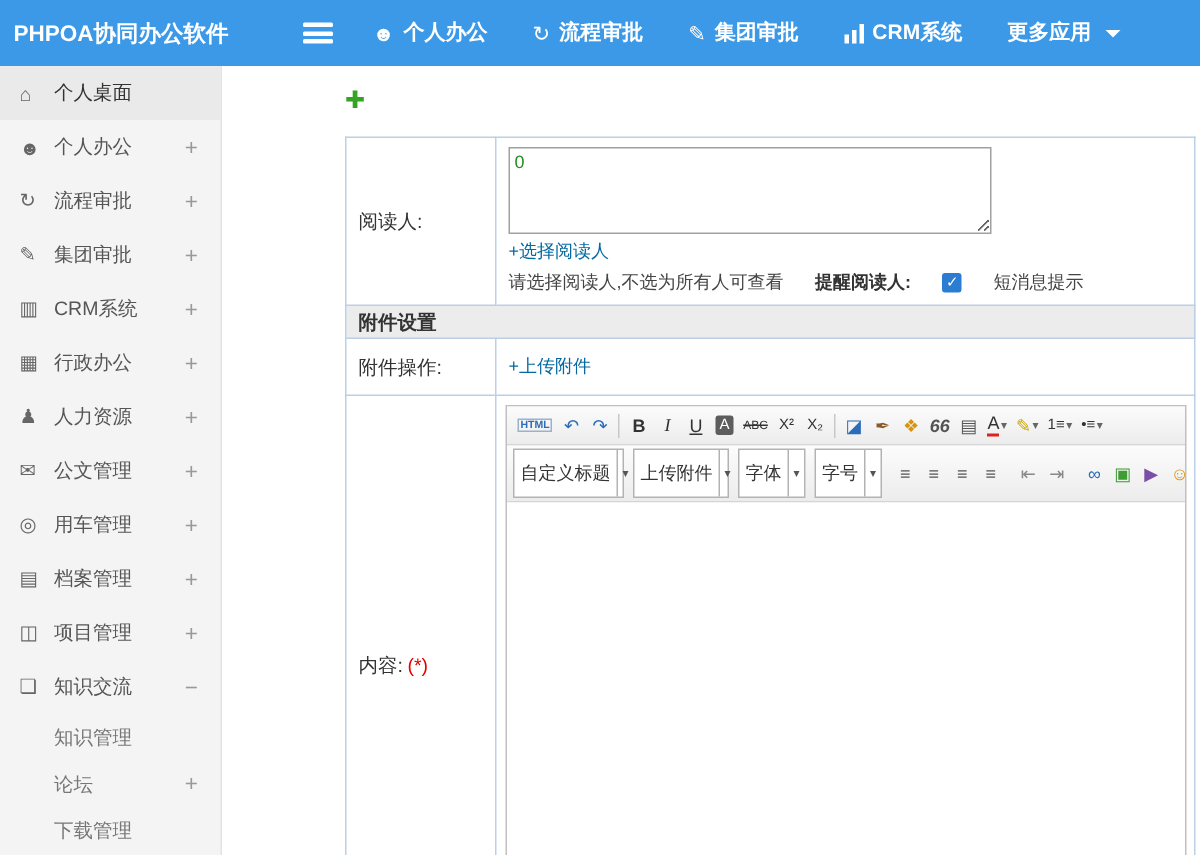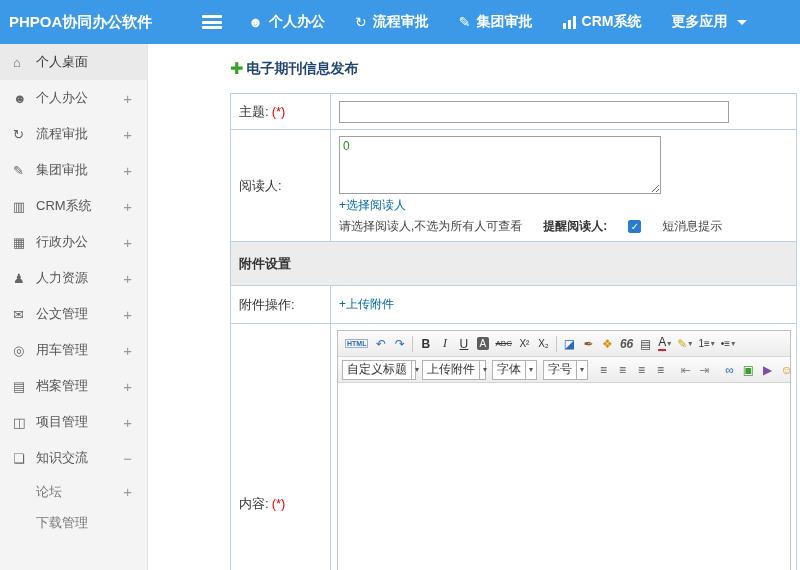--- a/index.html
+++ b/index.html
@@ -42,21 +42,21 @@
   .plus-ic { color:#33a522; font-size:16px; font-weight:bold; line-height:1; }
   .pt-text { font-size:14px; font-weight:bold; color:#20456e; }
 
   
   table.form-table { border-collapse:collapse; width:567px; table-layout:fixed; }
   .form-table td { border:1px solid #bcd0e5; font-size:13px; color:#333; vertical-align:middle; }
   .form-table td.lbl { width:100px; padding-left:8px; }
   .req { color:#e60000; margin-left:3px; }
   tr.r-subject { height:36px; }
   tr.r-readers { height:104px; }
-  tr.r-section { height:44px; }
+  tr.r-section { height:22px; }
   tr.r-section td { background:#ececec; font-weight:bold; padding-left:8px; }
   tr.r-uploaded { height:38px; }
   tr.r-ops { height:38px; }
   tr.r-content { height:360px; }
   td.val { padding:6px 8px; vertical-align:middle; }
   .subject-input { width:390px; height:22px; border:1px solid #a0a0a0; font-size:12px; padding:0 3px; }
   .readers-ta { width:322px; height:58px; border:1px solid #a0a0a0; font-size:12px; padding:2px 3px;
     color:#1f8f1f; resize:both; display:block; font-family:"Liberation Sans","DejaVu Sans",sans-serif; }
   .link { color:#0369a1; font-size:12px; text-decoration:none; cursor:pointer; }
   .link-row { margin-top:3px; }
@@ -80,21 +80,21 @@
   .g-b { font-weight:bold; } .g-i { font-style:italic; font-family:"Liberation Serif",serif; }
   .g-u { text-decoration:underline; }
   .g-abox { background:#5d5d5d; color:#fff; font-size:10px; padding:1px 3px; border-radius:2px; }
   .g-strike { font-size:8px; text-decoration:line-through; }
   .g-small { font-size:10px; }
   .g-quote { font-weight:bold; font-style:italic; color:#555; }
   .g-redu { border-bottom:2px solid #d22; line-height:1.1; }
   .g-yellowpen { color:#caa50a; }
   .g-green { color:#3f9c35; } .g-purple { color:#7b4fa6; } .g-gray { color:#888; } .g-plain { color:#555; }
   .ed-select { display:inline-flex; align-items:center; justify-content:space-between; background:#fff;
-    border:1px solid #b3b3b3; height:20px; font-size:12px; color:#333; padding-left:4px; margin-right:6px;
+    border:1px solid #b3b3b3; height:33px; font-size:12px; color:#333; padding-left:4px; margin-right:6px;
     cursor:pointer; white-space:nowrap; }
   .sel-caret { border-left:1px solid #b3b3b3; font-size:8px; color:#555; padding:0 3px; margin-left:4px;
     align-self:stretch; display:flex; align-items:center; }
   .ed-content { flex:1; background:#fff; }
 </style>
 </head>
 <body>
 
 <div class="header">
   <div class="app-title">PHPOA协同办公软件</div>
@@ -187,50 +187,46 @@
       <span class="s-label">项目管理</span>
       <span class="s-expand">+</span>
     </div>
     <div class="side-item">
       <span class="s-ic">❏</span>
       <span class="s-label">知识交流</span>
       <span class="s-expand">−</span>
     </div>
     <div class="side-item sub">
       <span class="s-ic">▪</span>
+      <span class="s-label">知识管理</span>
+      <span class="s-expand"></span>
+    </div>
+    <div class="side-item sub">
+      <span class="s-ic">▪</span>
       <span class="s-label">论坛</span>
       <span class="s-expand">+</span>
     </div>
     <div class="side-item sub">
       <span class="s-ic">▪</span>
       <span class="s-label">下载管理</span>
       <span class="s-expand"></span>
     </div>
     <div class="side-item sub">
       <span class="s-expand"></span>
     </div>
   </div>
 
 <div class="main">
   <div class="main-inner">
     <div class="page-title">
       <span class="plus-ic">✚</span>
-      <span class="pt-text">电子期刊信息发布</span>
     </div>
 
     <table class="form-table">
       <tbody>
-          <tr class="r-subject">
-        <td class="lbl">
-          <span>主题:</span><span class="req">(*)</span>
-        </td>
-        <td class="val">
-          <input class="subject-input" type="text" style="">
-        </td>
-      </tr>
 
       <tr class="r-readers">
         <td class="lbl">
           <span>阅读人:</span>
         </td>
         <td class="val">
           <textarea class="readers-ta" style="">0</textarea>
           <div class="link-row">
             <a class="link">+选择阅读人</a>
           </div>

